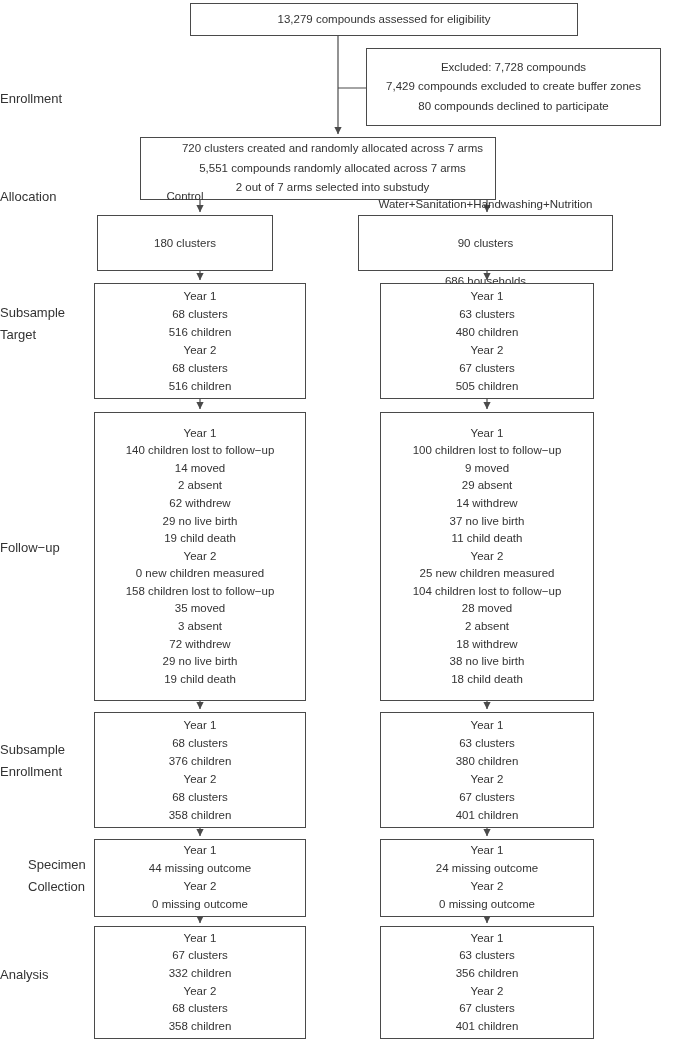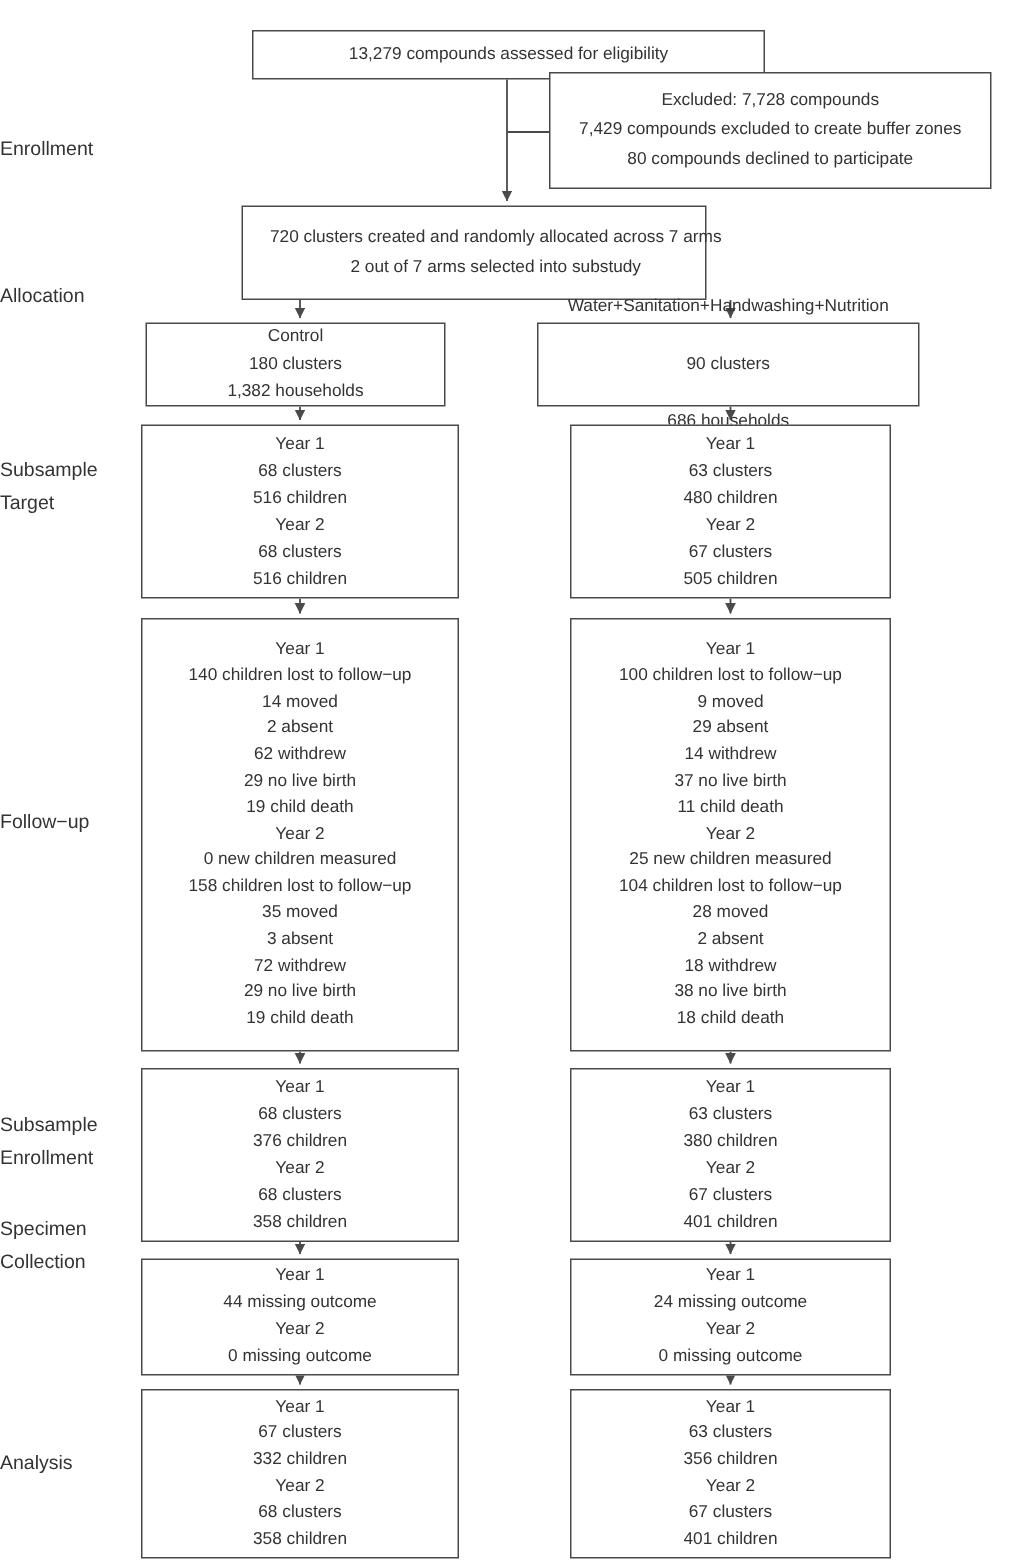--- a/index.html
+++ b/index.html
@@ -93,42 +93,43 @@
       <div class="bline">Subsample</div>
       <div class="bline">Target</div>
     </div>
   <div class="stage-label" style="top:537px;">
       <div class="bline">Follow−up</div>
     </div>
   <div class="stage-label" style="top:739px;">
       <div class="bline">Subsample</div>
       <div class="bline">Enrollment</div>
     </div>
-  <div class="stage-label" style="top:808px;">
+  <div class="stage-label" style="top:854px;padding-left:28px;">
       <div class="bline">Specimen</div>
       <div class="bline">Collection</div>
     </div>
   <div class="stage-label" style="top:964px;">
       <div class="bline">Analysis</div>
     </div>
 
-  <div class="box" style="left:168px; top:3px;  width:342px; height:33px;margin-top:17px;">
+  <div class="box" style="left:190px; top:3px;  width:388px; height:33px;">
       <div class="bline">13,279 compounds assessed for eligibility</div>
     </div>
   <div class="box lh195" style="left:366px; top:48px; width:295px; height:78px;">
       <div class="bline">Excluded: 7,728 compounds</div>
       <div class="bline">7,429 compounds excluded to create buffer zones</div>
       <div class="bline">80 compounds declined to participate</div>
     </div>
-  <div class="box lh195" style="left:161px; top:137px; width:310px; height:63px;padding-left:29px;">
+  <div class="box lh195" style="left:140px; top:137px; width:356px; height:63px;padding-left:29px;">
       <div class="bline">720 clusters created and randomly allocated across 7 arms</div>
+      <div class="bline">5,551 compounds randomly allocated across 7 arms</div>
       <div class="bline">2 out of 7 arms selected into substudy</div>
     </div>
 
-  <div class="box lh185" style="left:97px;  top:215px; width:200px; height:56px;">
+  <div class="box lh185" style="left:97px;  top:215px; width:176px; height:56px;gap:28px;">
       <div class="bline">Control</div>
       <div class="bline">180 clusters</div>
       <div class="bline">1,382 households</div>
     </div>
   <div class="box lh185" style="left:358px; top:215px; width:255px; height:56px;gap:20px;">
       <div class="bline">Water+Sanitation+Handwashing+Nutrition</div>
       <div class="bline">90 clusters</div>
       <div class="bline">686 households</div>
     </div>
 

